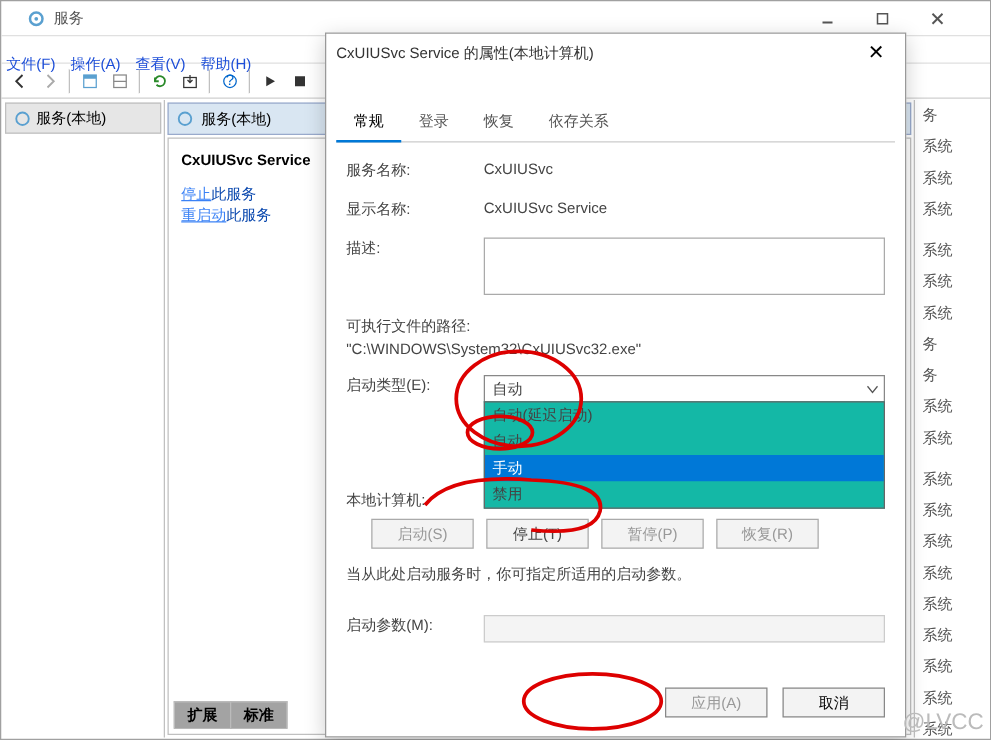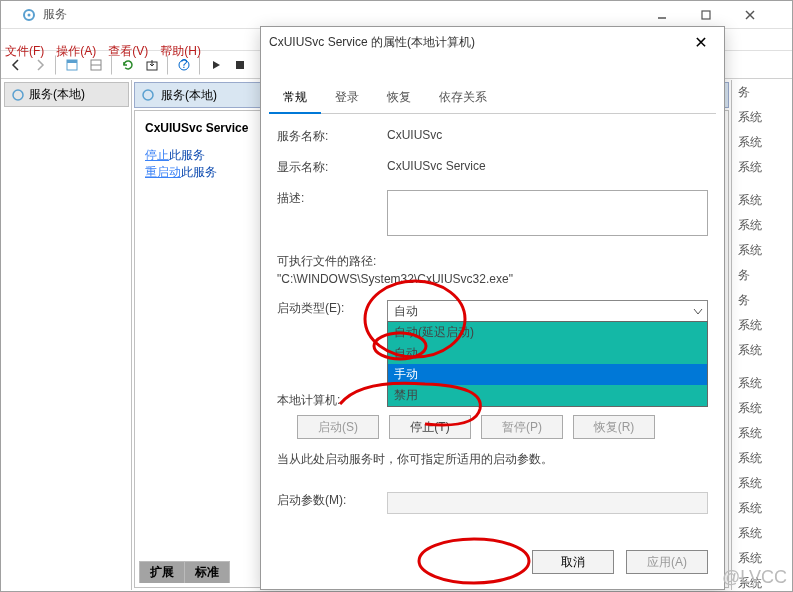--- a/index.html
+++ b/index.html
@@ -6,21 +6,21 @@
   html, body { margin:0; padding:0; width:793px; height:592px; background:#fff; position:relative; }
 
   
   .main-window { position:absolute; left:0; top:0; width:793px; height:592px; border:1px solid #a0a0a0; background:#fff; }
   .titlebar { height:28px; display:flex; align-items:center; padding:0 20px; border-bottom:1px solid #e0e0e0; }
   .titlebar .icon { width:16px; height:16px; margin-right:6px; display:inline-block; }
   .titlebar .title { flex:1; color:#555; }
   .win-btn { width:44px; height:26px; display:flex; align-items:center; justify-content:center; color:#555; cursor:pointer; }
 
   .menubar { height:22px; display:flex; align-items:center; padding:0 4px; border-bottom:1px solid #e0e0e0; }
-  .menubar span { margin-right:12px; color:#b91c1c; cursor:default;margin-top:24px; }
+  .menubar span { margin-right:12px; color:#1d4ed8; cursor:default;margin-top:24px; }
 
   .toolbar { height:28px; display:flex; align-items:center; gap:2px; padding:0 4px; border-bottom:1px solid #d0d0d0; }
   .tbtn { width:22px; height:22px; display:flex; align-items:center; justify-content:center; border:1px solid transparent; }
   .tbtn.sep { width:0; height:20px; border-left:1px solid #c0c0c0; margin:0 2px; }
   .tbtn svg { width:14px; height:14px; }
 
   .client { position:absolute; top:79px; left:1px; right:1px; bottom:1px; display:flex; }
   .left-pane { width:130px; border-right:1px solid #c0c0c0; }
   .left-pane .node { display:flex; align-items:center; gap:4px; padding:3px 6px; background:#e6e6e6; border:1px solid #bfbfbf; margin:2px; }
   .left-pane .node .gear { width:14px; height:14px; }
@@ -308,22 +308,22 @@
       <div class="dlg-btn disabled">暂停(P)</div>
       <div class="dlg-btn disabled">恢复(R)</div>
     </div>
     <div class="note">当从此处启动服务时，你可指定所适用的启动参数。</div>
     <div class="frow">
       <div class="lab">启动参数(M):</div>
       <div class="val"><input type="text" disabled="" style="width: 100%; height: 22px; border: 1px solid rgb(204, 204, 204); background: rgb(244, 244, 244);" value=""></div>
     </div>
   </div>
   <div class="dlg-footer">
+    <div class="fbtn disabled">应用(A)</div>
     <div class="fbtn">取消</div>
-    <div class="fbtn disabled">应用(A)</div>
   </div>
 </div>
 
 <div class="anno" style="left:370px; top:284px;">
   <svg width="120" height="90">
       <ellipse cx="45" cy="35" rx="50" ry="38" fill="none" stroke="#d00" stroke-width="3"></ellipse>
     </svg>
 </div>
 <div class="anno" style="left:374px; top:332px;">
   <svg width="60" height="30">

